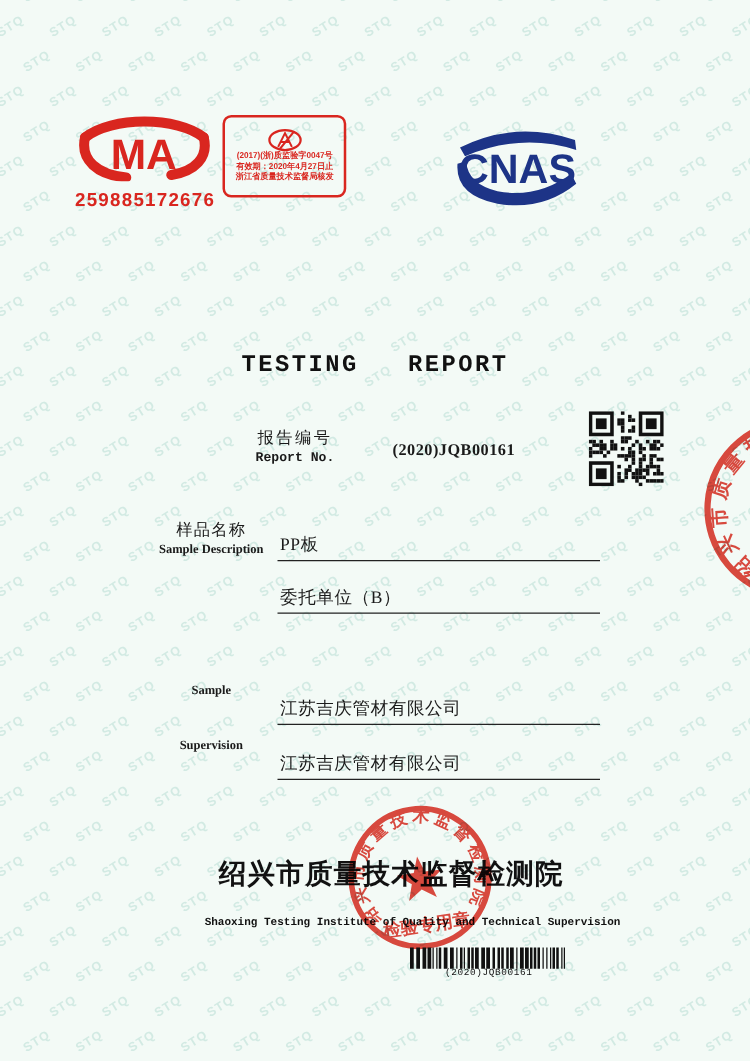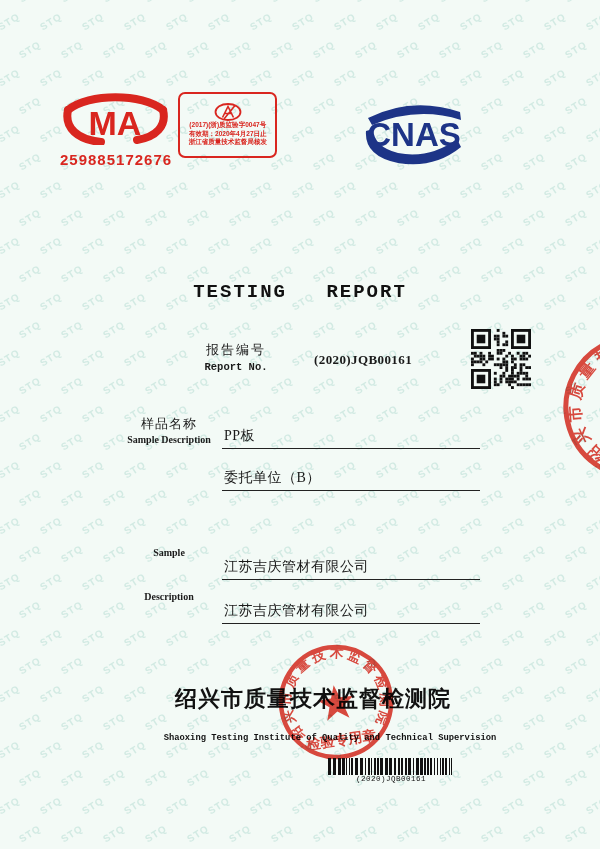--- a/index.html
+++ b/index.html
@@ -714,21 +714,21 @@
     <div class="fvalue">委托单位（B）</div>
   </div>
   <div class="frow" style="top:538px">
     <div class="flabel">
       <div class="flabel-en">Sample</div>
     </div>
     <div class="fvalue">江苏吉庆管材有限公司</div>
   </div>
   <div class="frow" style="top:582px">
     <div class="flabel">
-      <div class="flabel-en">Description</div>
+      <div class="flabel-en">Supervision</div>
     </div>
     <div class="fvalue">江苏吉庆管材有限公司</div>
   </div>
 
   <div class="abs inst-zh">绍兴市质量技术监督检测院</div>
   <div class="abs inst-en">Shaoxing Testing Institute of Quality and Technical Supervision</div>
 
   <svg class="abs stamp stamp-main" width="120" height="120" viewBox="0 0 120 120">
     <circle cx="60" cy="60" r="55" fill="none" stroke="#e03a2f" stroke-width="4.5"></circle>
     <path id="arcA" d="M 25.5,89 A 45,45 0 1 1 94.5,89" fill="none"></path>

